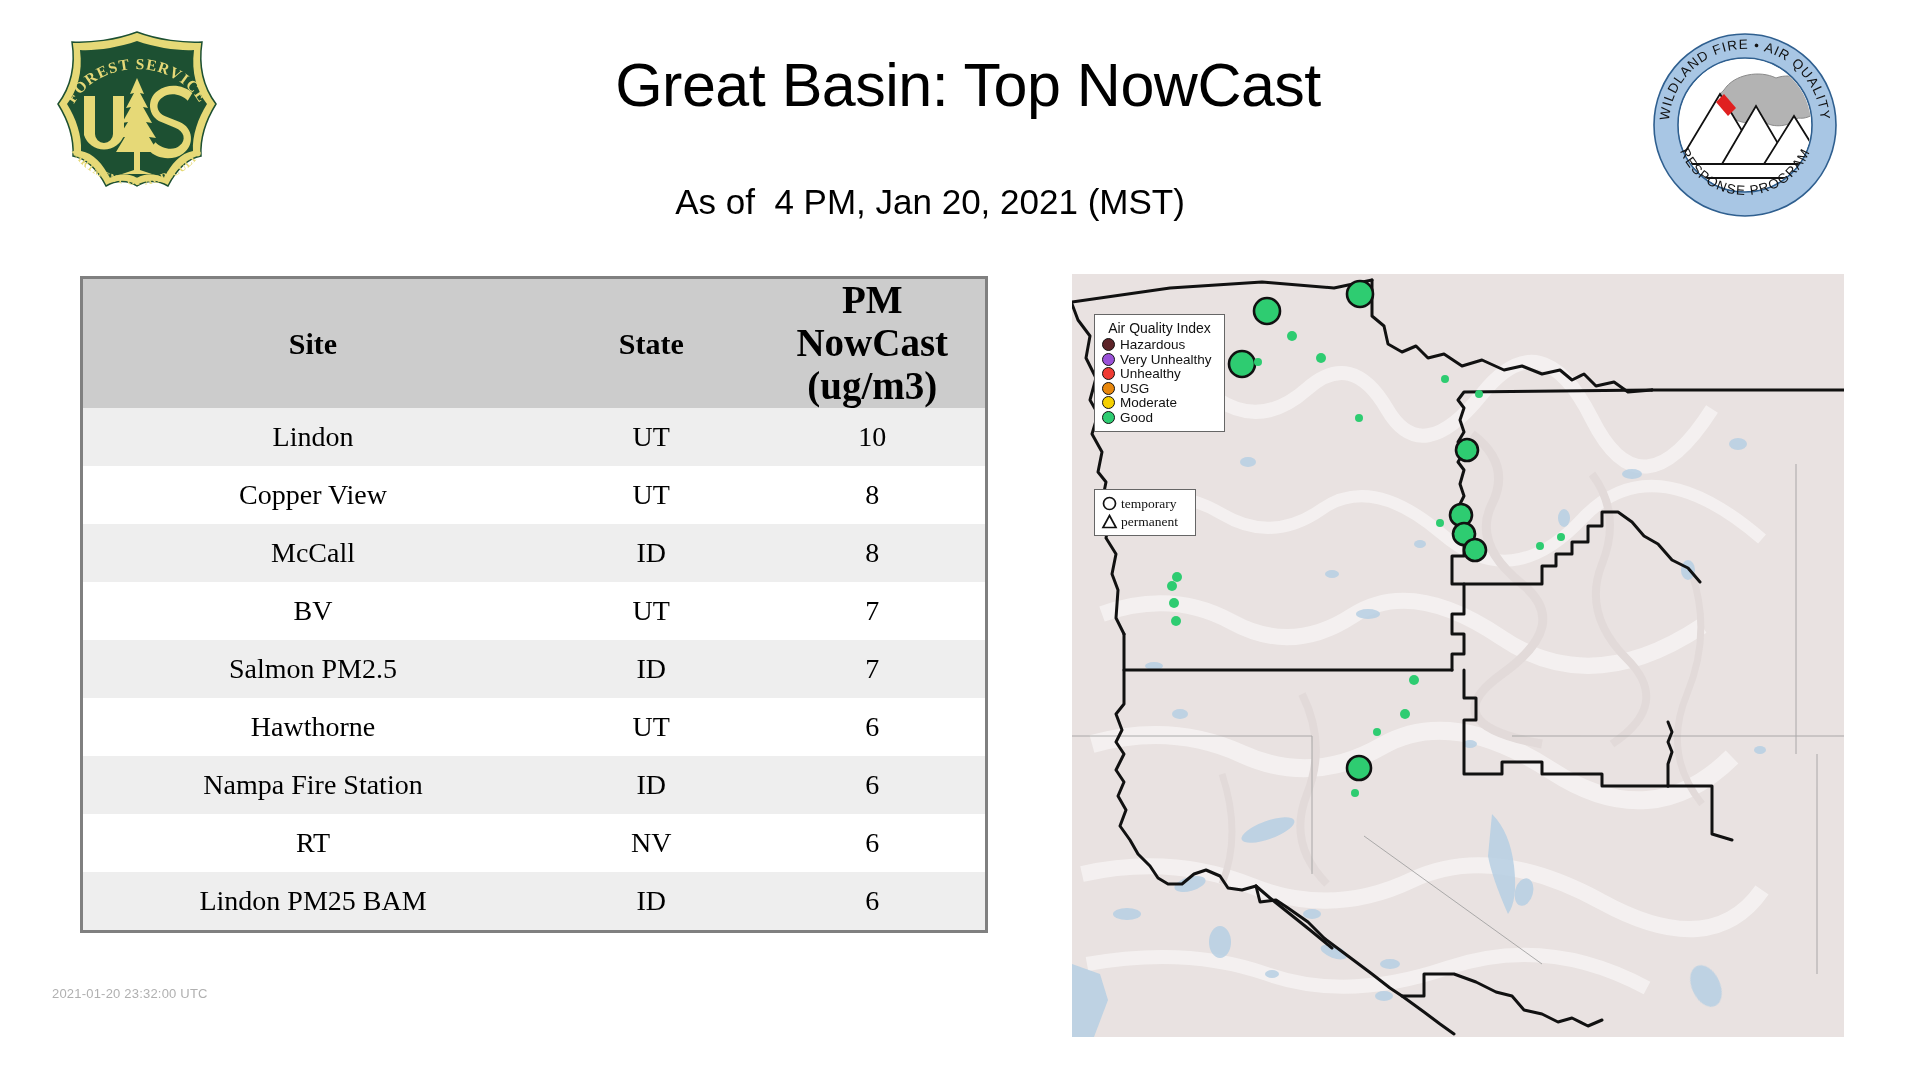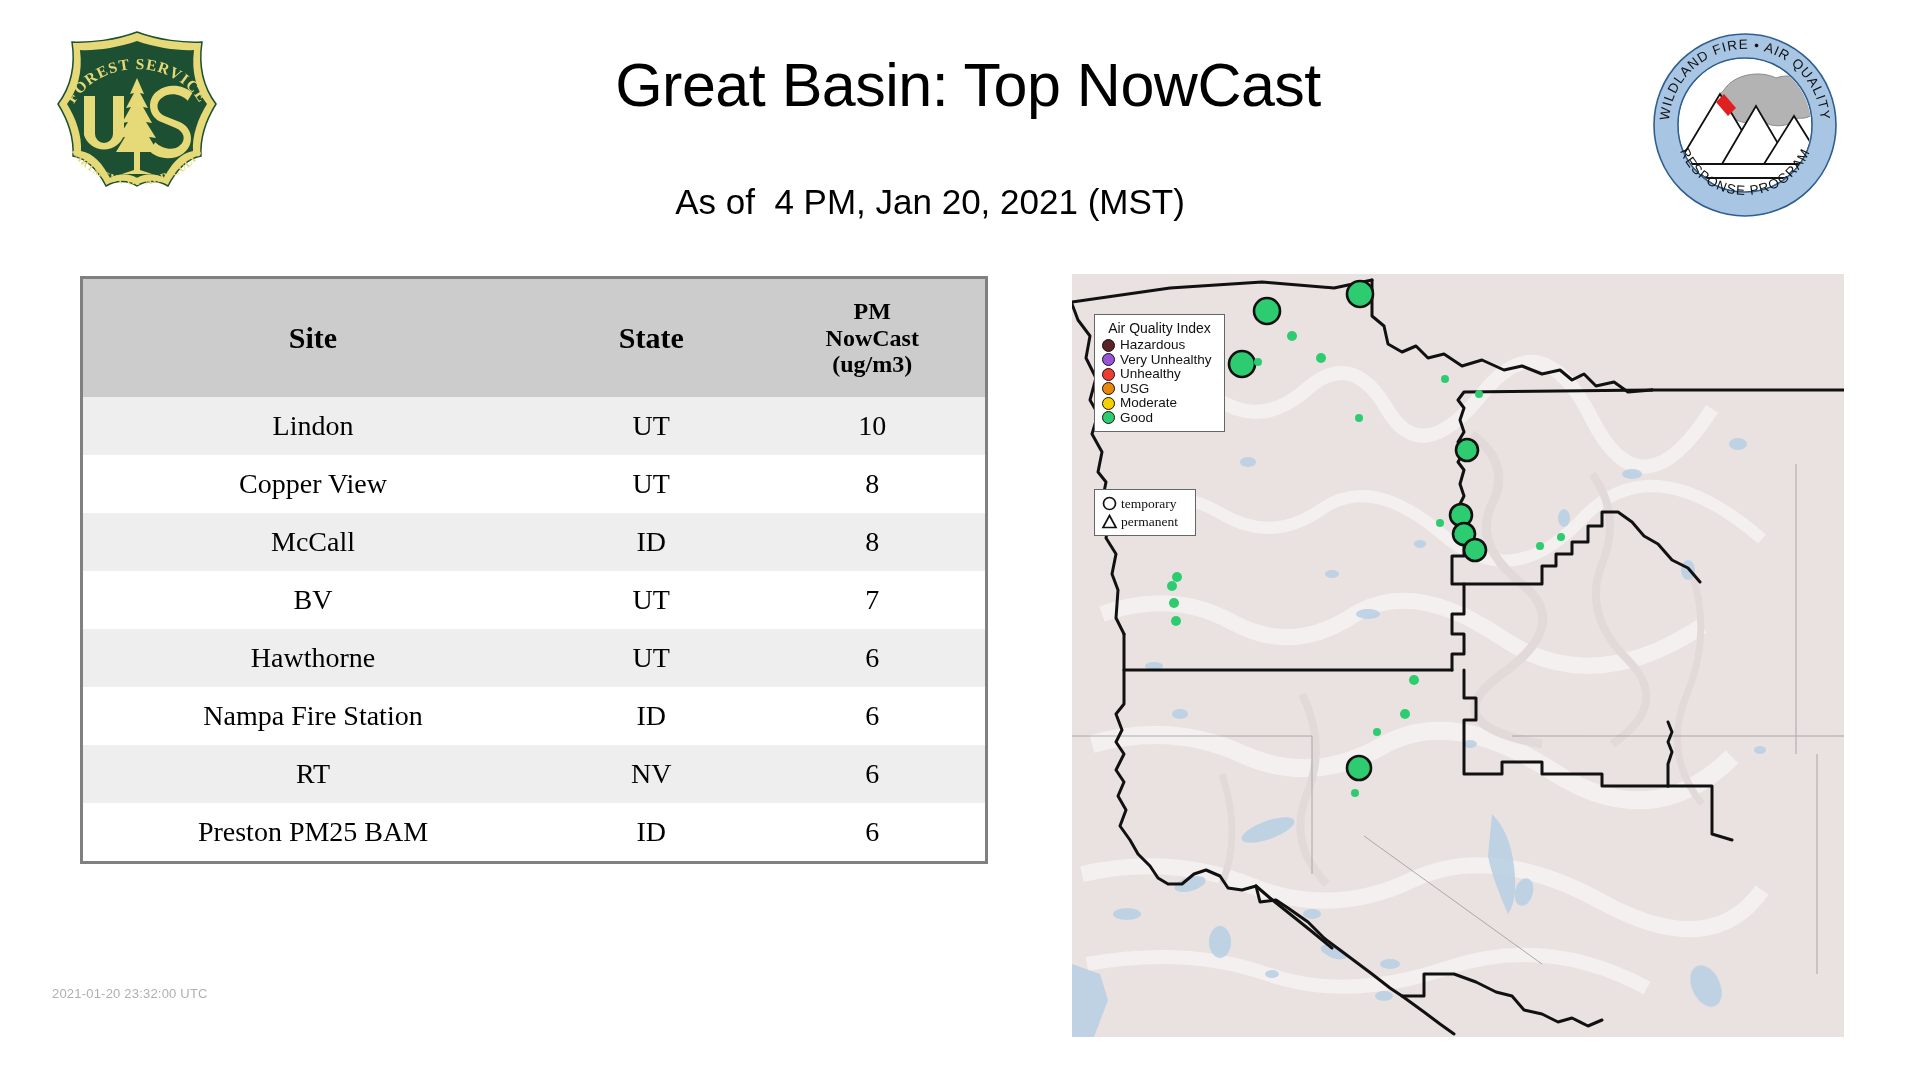--- a/index.html
+++ b/index.html
@@ -70,21 +70,21 @@
     font-size: 30px;
     font-family: "Liberation Serif", serif;
     padding: 0;
     height: 118px;
     vertical-align: middle;
     text-align: center;
     border: none;
     line-height: 1.12;
   }
   table#nowcast-table thead th.hdr-multi {
-    font-size: 24px;
+    font-size: 39px;
     line-height: 1.1;
   }
   table#nowcast-table tbody td {
     font-size: 28px;
     color: #000000;
     text-align: center;
     height: 53px;
     padding: 13px;
     border: none;
     vertical-align: middle;
@@ -129,21 +129,21 @@
   }
   #aqi-legend .legend-title {
     font-size: 14px;
     color: #111;
     text-align: center;
     margin-bottom: 2px;
     white-space: nowrap;
   }
   .legend-row {
     display: flex;
-    align-items: flex-end;
+    align-items: flex-start;
     line-height: 1.0;
     margin: 1px 0;
   }
   .legend-swatch {
     width: 13px; height: 13px;
     border-radius: 50%;
     border: 1.4px solid #111111;
     flex: 0 0 auto;
     margin-right: 5px;
   }
@@ -295,36 +295,41 @@
             <td>McCall</td>
             <td>ID</td>
             <td>8</td>
           </tr>
           <tr>
             <td>BV</td>
             <td>UT</td>
             <td>7</td>
           </tr>
           <tr>
+            <td>Salmon PM2.5</td>
+            <td>ID</td>
+            <td>7</td>
+          </tr>
+          <tr>
             <td>Hawthorne</td>
             <td>UT</td>
             <td>6</td>
           </tr>
           <tr>
             <td>Nampa Fire Station</td>
             <td>ID</td>
             <td>6</td>
           </tr>
           <tr>
             <td>RT</td>
             <td>NV</td>
             <td>6</td>
           </tr>
           <tr>
-            <td>Preston PM25 BAM</td>
+            <td>Lindon PM25 BAM</td>
             <td>ID</td>
             <td>6</td>
           </tr>
         </tbody>
     </table>
   </div>
 
   <div id="footer-ts">2021-01-20 23:32:00 UTC</div>
 
   <div id="map-panel">

